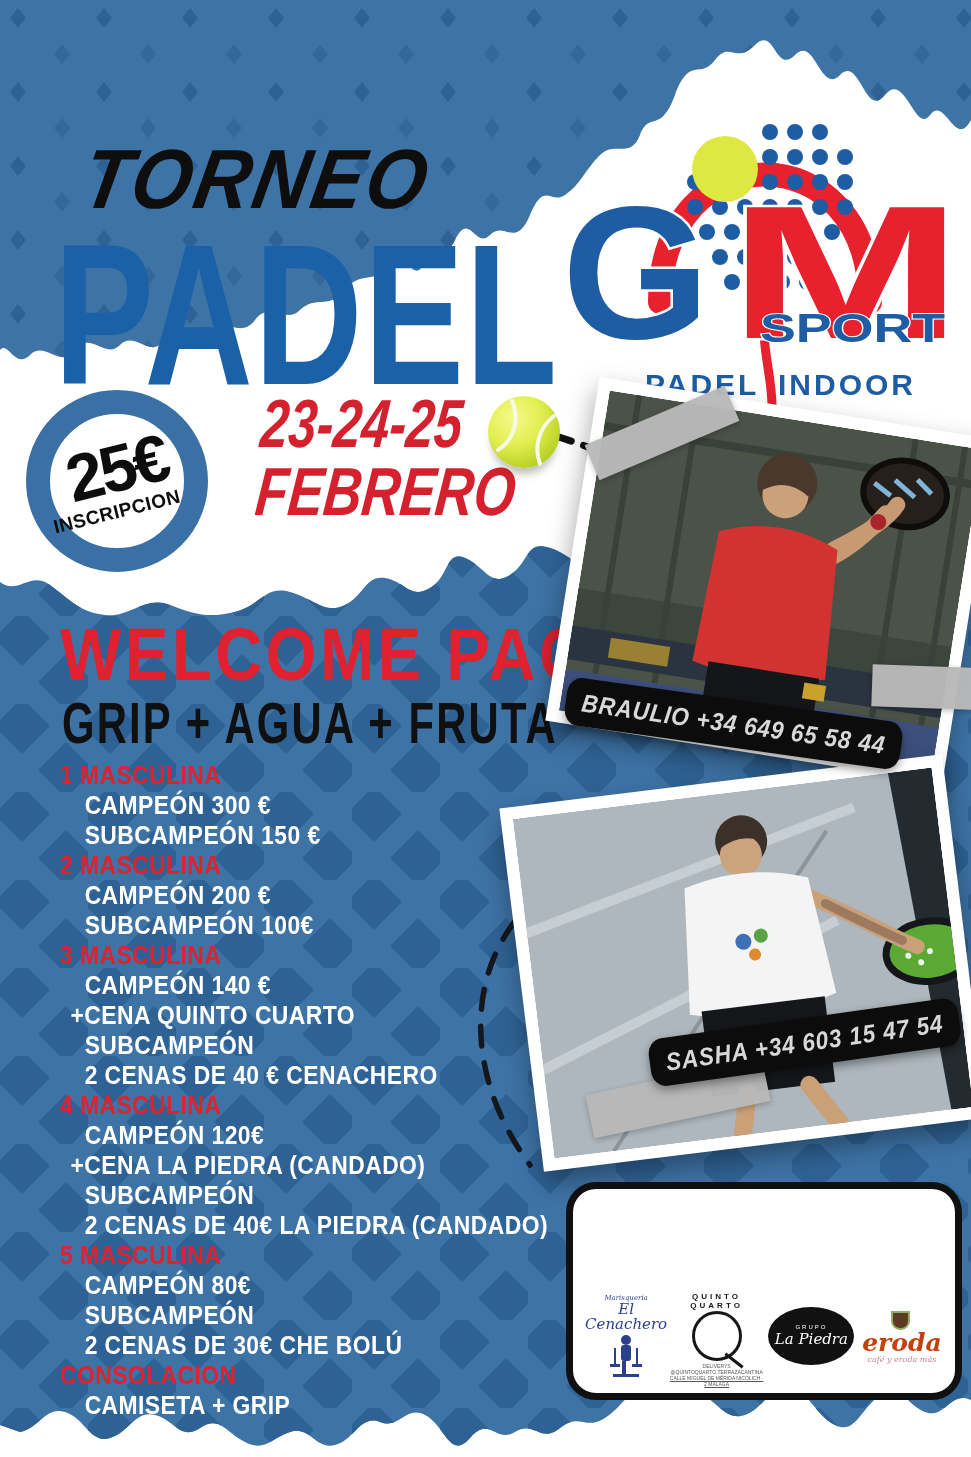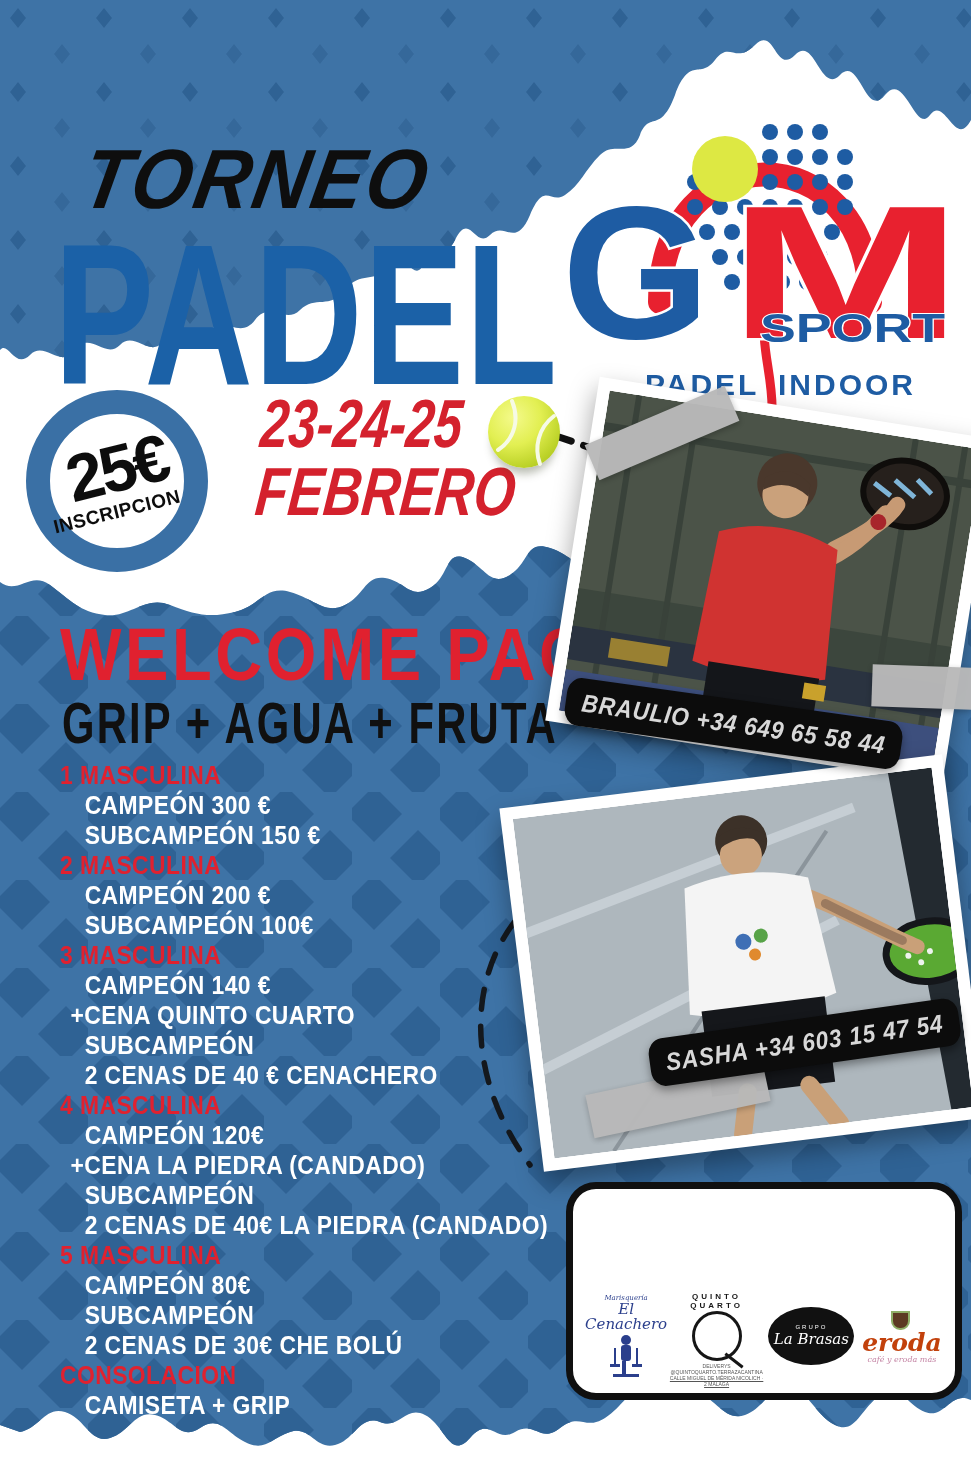--- a/index.html
+++ b/index.html
@@ -357,21 +357,21 @@
       <div class="sp-quinto">
         <div class="q-name">QUINTO QUARTO</div>
         <div class="q-circle"></div>
         <div class="q-l1">DELIVERYS</div>
         <div class="q-l2">@QUINTOQUARTO.TERRAZACANTINA</div>
         <div class="q-l3">CALLE MIGUEL DE MÉRIDA NICOLICH · 2 MÁLAGA</div>
       </div>
       <div class="sp-lapiedra">
         <div class="lp-oval">
           <div class="lp-kick">GRUPO</div>
-          <div class="lp-name">La Brasas</div>
+          <div class="lp-name">La Piedra</div>
         </div>
       </div>
       <div class="sp-jeroda">
         <div class="jd-name"><span class="jd-cup"></span><span>eroda</span></div>
         <div class="jd-sub">café y eroda más</div>
       </div>
     </div>
   </div>
 
 </div>

